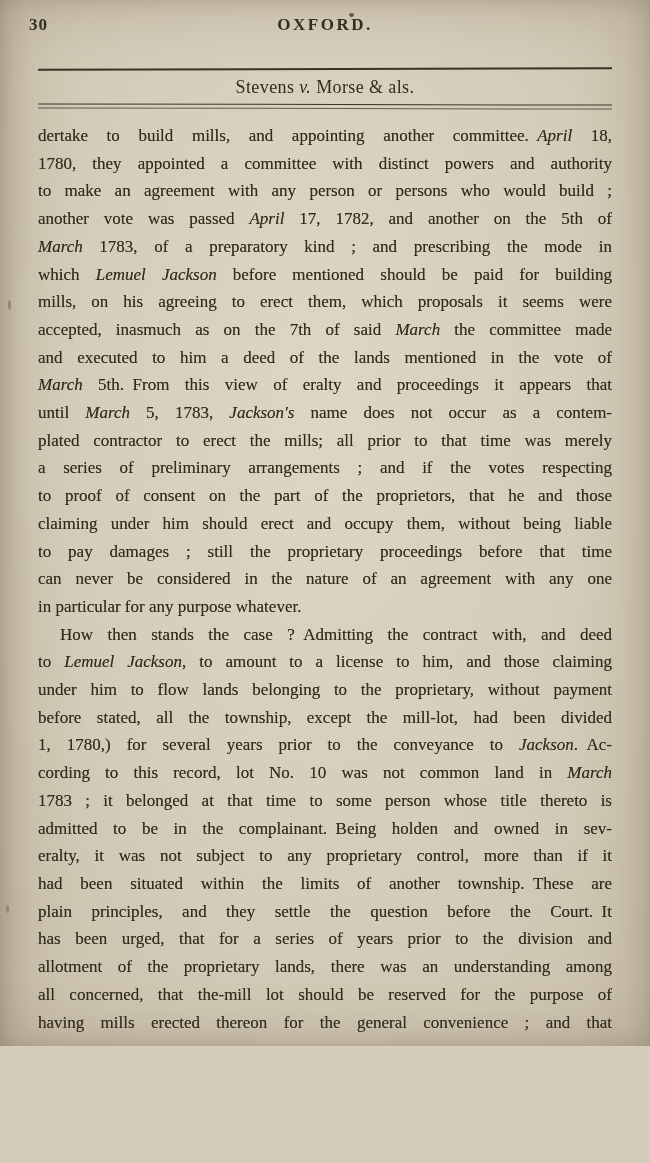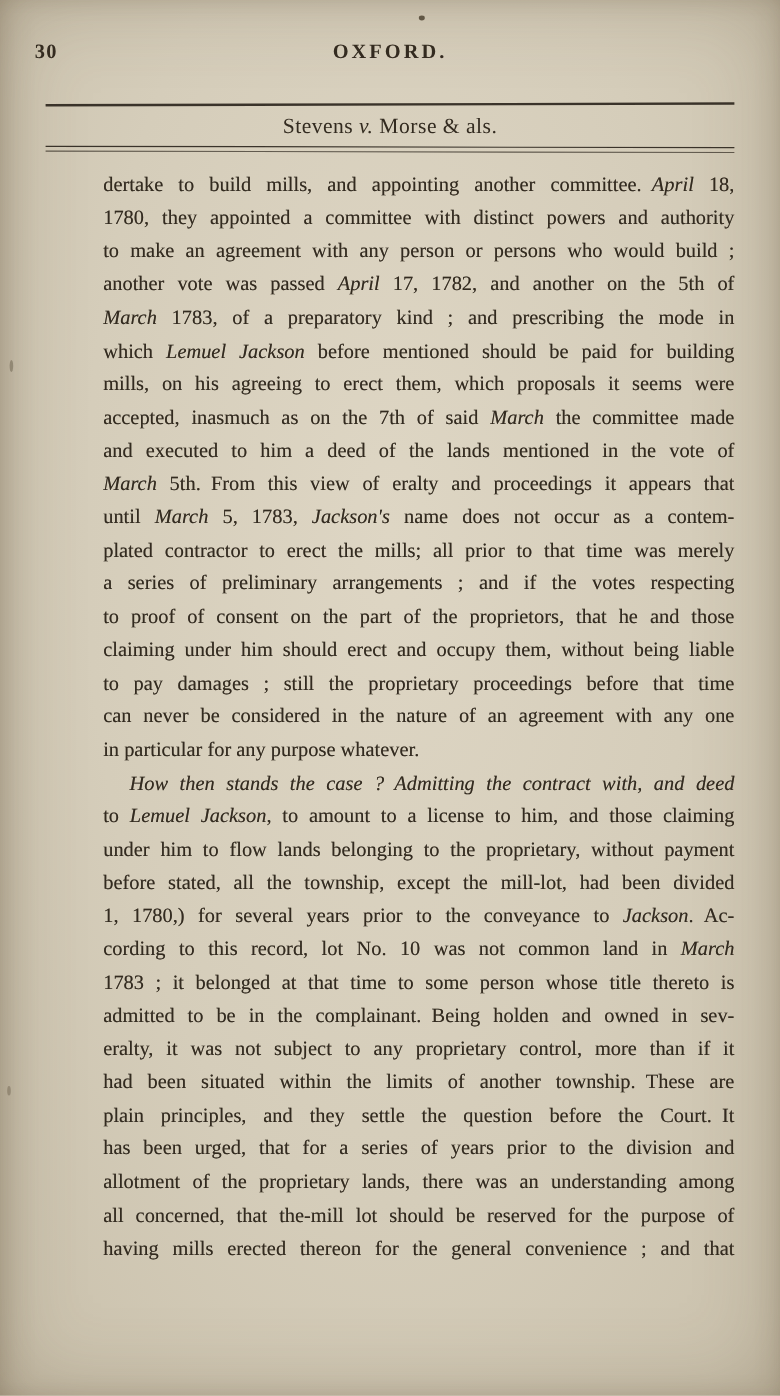--- a/index.html
+++ b/index.html
@@ -9,23 +9,23 @@
     height: 1163px;
     overflow: hidden;
   }
   body {
     background: var(--paper, #d5cdbb);
     font-family: "Liberation Serif", serif;
   }
   .page {
     position: relative;
     width: 650px;
-    height: 1163px;
+    height: 1046px;
     box-sizing: border-box;
-    padding: 33px 38px 0 38px;
+    padding: 15px 38px 0 38px;
     color: var(--ink, #332b20);
     background:
       radial-gradient(ellipse at 50% 38%, #ded6c4 0%, #d5cdba 55%, #c9c0ab 100%);
   }
   .page::after {
     content: "";
     position: absolute;
     inset: 0;
     pointer-events: none;
     box-shadow:
@@ -66,31 +66,29 @@
     margin-top: 6px;
     height: 3px;
     border-top: 1.6px solid #3a332a;
     border-bottom: 1px solid rgba(58, 51, 42, 0.75);
     transform: rotate(0.12deg);
   }
   .page-body {
     margin-top: 13px;
     font-size: 17px;
     line-height: 27.7px;
-    margin-left: 48px;
   }
   .line {
     text-align: justify;
     text-align-last: justify;
     white-space: normal;
     text-shadow: 0 0 0.5px rgba(51, 43, 32, 0.55);
   }
   .line.indent {
     text-indent: 22px;
-    font-style: italic;
   }
   .line.para-end {
     text-align-last: left;
   }
   .it {
     font-style: italic;
   }
   .speck {
     position: absolute;
     background: #463c2c;

